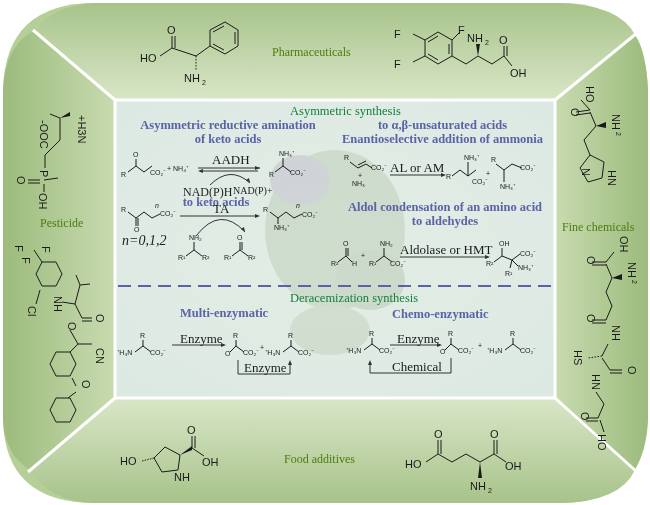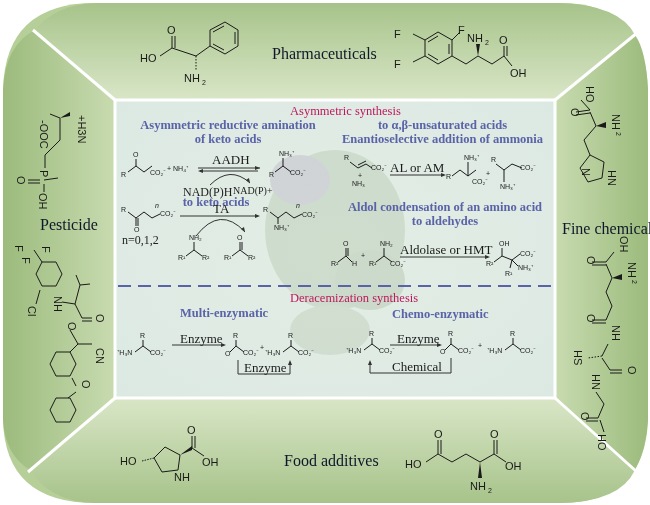--- a/index.html
+++ b/index.html
@@ -1,20 +1,20 @@
 <!DOCTYPE html>
 <html><head>
 <meta charset="utf-8">
 <style>
   html, body { margin:0; padding:0; background:#ffffff; }
   body { width:650px; height:505px; position:relative; overflow:hidden; font-family:"Liberation Serif", serif; }
   #stage { position:absolute; left:0; top:0; width:650px; height:505px; }
   .lbl { position:absolute; white-space:nowrap; color:#222; }
-  .cat { font-size:16px; color:#0f172a; }
-  .red { color:#be185d; font-size:12.5px; }
+  .cat { font-size:12px; color:#4d7c0f; }
+  .red { color:#15803d; font-size:12.5px; }
   .blue { color:#5a63a8; font-size:12.5px; text-align:center; line-height:14px;font-weight:bold; }
   .enz { font-size:13px; color:#1a1a1a; }
   .mol { font-family:"Liberation Sans", sans-serif; font-size:11px; fill:#1a1a1a; }
   .molsm { font-family:"Liberation Sans", sans-serif; font-size:7px; fill:#1a1a1a; }
   .bond { stroke:#1a1a1a; stroke-width:1; fill:none; }
   .arrow { stroke:#333; stroke-width:1; fill:none; }
 </style>
 </head>
 <body>
 
@@ -407,21 +407,21 @@
   <div class="lbl blue" style="left:335px;top:118px;width:215px">
     <div>to α,β-unsaturated acids</div>
     <div>Enantioselective addition of ammonia</div>
   </div>
   <div class="lbl enz" style="left:390px;top:160px">AL or AM</div>
 
   <div class="lbl blue" style="left:116px;top:195px;width:200px">
     <div>to keto acids</div>
   </div>
   <div class="lbl enz" style="left:213px;top:201px">TA</div>
-  <div class="lbl" style="left:122px;top:233px;font-size:12px;">n=0,1,2</div>
+  <div class="lbl" style="left:122px;top:233px;font-size:14px;font-style:italic">n=0,1,2</div>
 
   <div class="lbl enz" style="left:400px;top:242px">Aldolase or HMT</div>
   <div class="lbl blue" style="left:340px;top:200px;width:210px">
     <div>Aldol condensation of an amino acid</div>
     <div>to aldehydes</div>
   </div>
 
   <div class="lbl blue" style="left:180px;top:306px">Multi-enzymatic</div>
   <div class="lbl enz" style="left:180px;top:331px">Enzyme</div>
   <div class="lbl enz" style="left:244px;top:360px">Enzyme</div>

